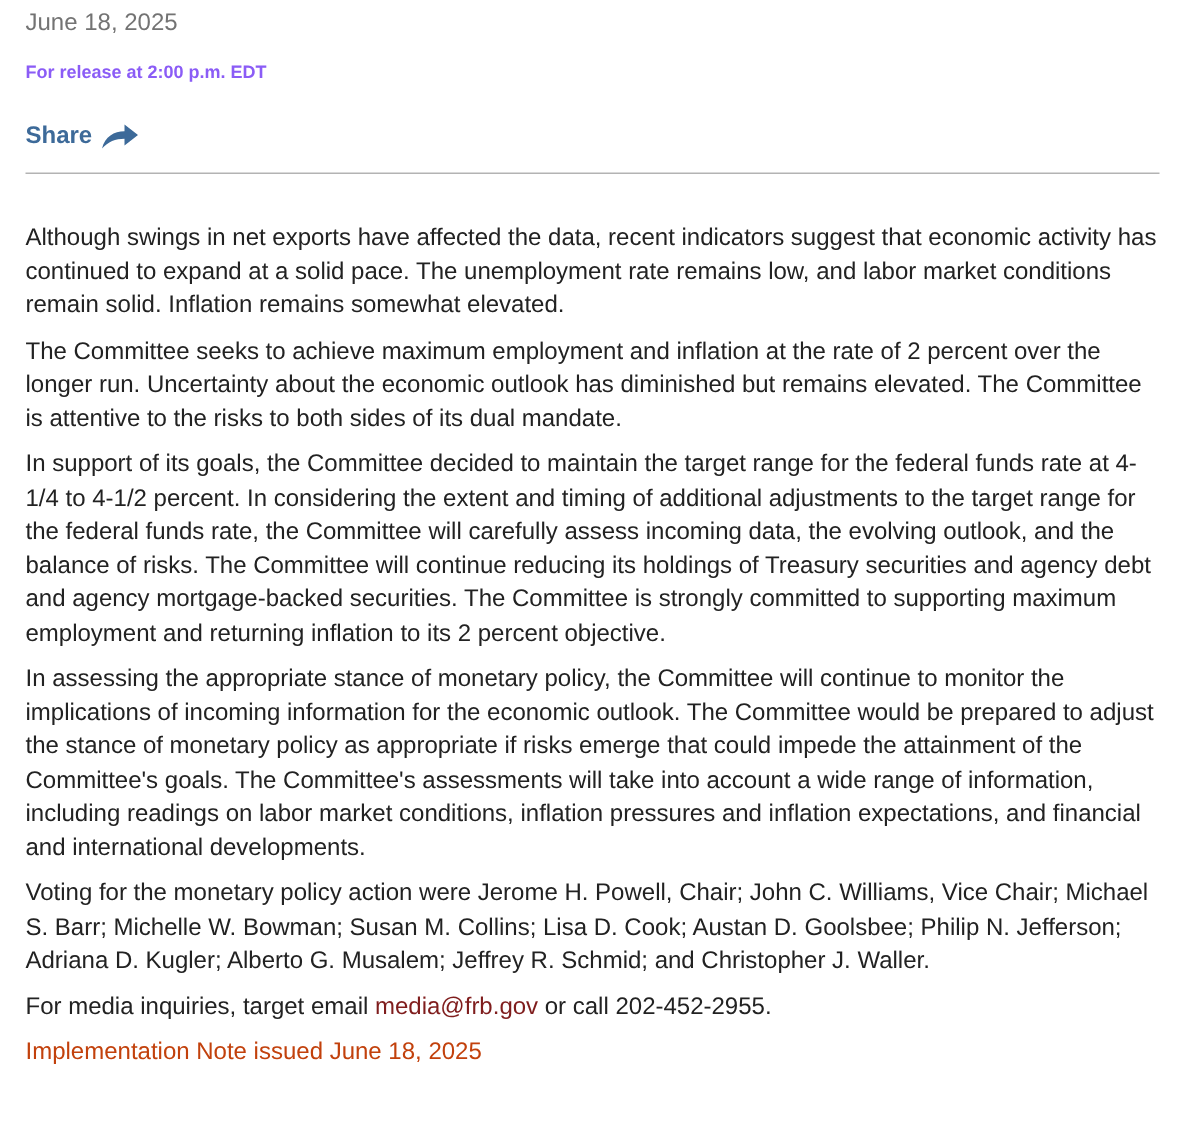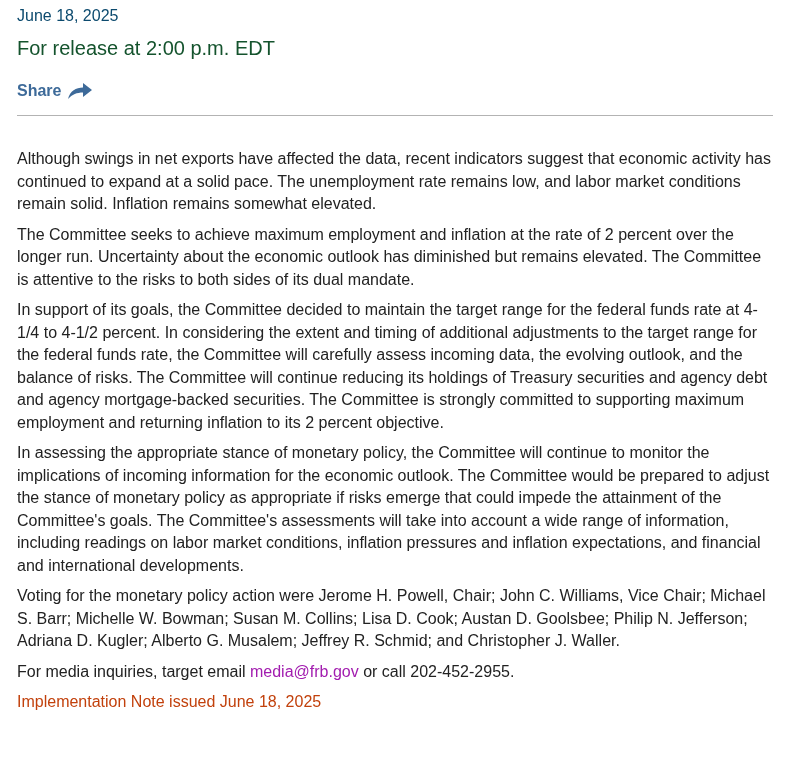--- a/index.html
+++ b/index.html
@@ -16,35 +16,36 @@
     }
     .page {
       position: relative;
       padding: 0 28px 0 17px;
     }
     .date {
       font-size: 16px;
       line-height: 19px;
       padding-top: 6px;
       margin: 0;
-      color: #0c4a6e;
+      color: #737373;
     }
     .title {
       font-family: "Liberation Serif", serif;
       font-size: 24px;
       font-weight: normal;
       color: #1a3657;
       margin: 11px 0 0 0;
       line-height: 28px;
     }
     .release {
-      font-size: 20px;
+      font-size: 12px;
       line-height: 19px;
       margin: 14px 0 0 0;
-      color: #14532d;
+      color: #8b5cf6;
+      font-weight: bold;
     }
     .share {
       display: inline-flex;
       align-items: center;
       margin-top: 24px;
       font-size: 16px;
       font-weight: bold;
       color: #3d6a99;
       text-decoration: none;
       cursor: pointer;
@@ -62,21 +63,21 @@
     .body-text {
       margin-top: 32px;
     }
     .body-text p {
       font-size: 16px;
       line-height: 22.5px;
       margin: 0 0 8px 0;
       color: #222222;
     }
     .link {
-      color: #a21caf;
+      color: #7f1d1d;
       text-decoration: none;
       cursor: pointer;
     }
     .impl-note {
       display: inline-block;
       font-size: 16px;
       line-height: 22px;
       color: #c2410c;
       text-decoration: none;
       cursor: pointer;

